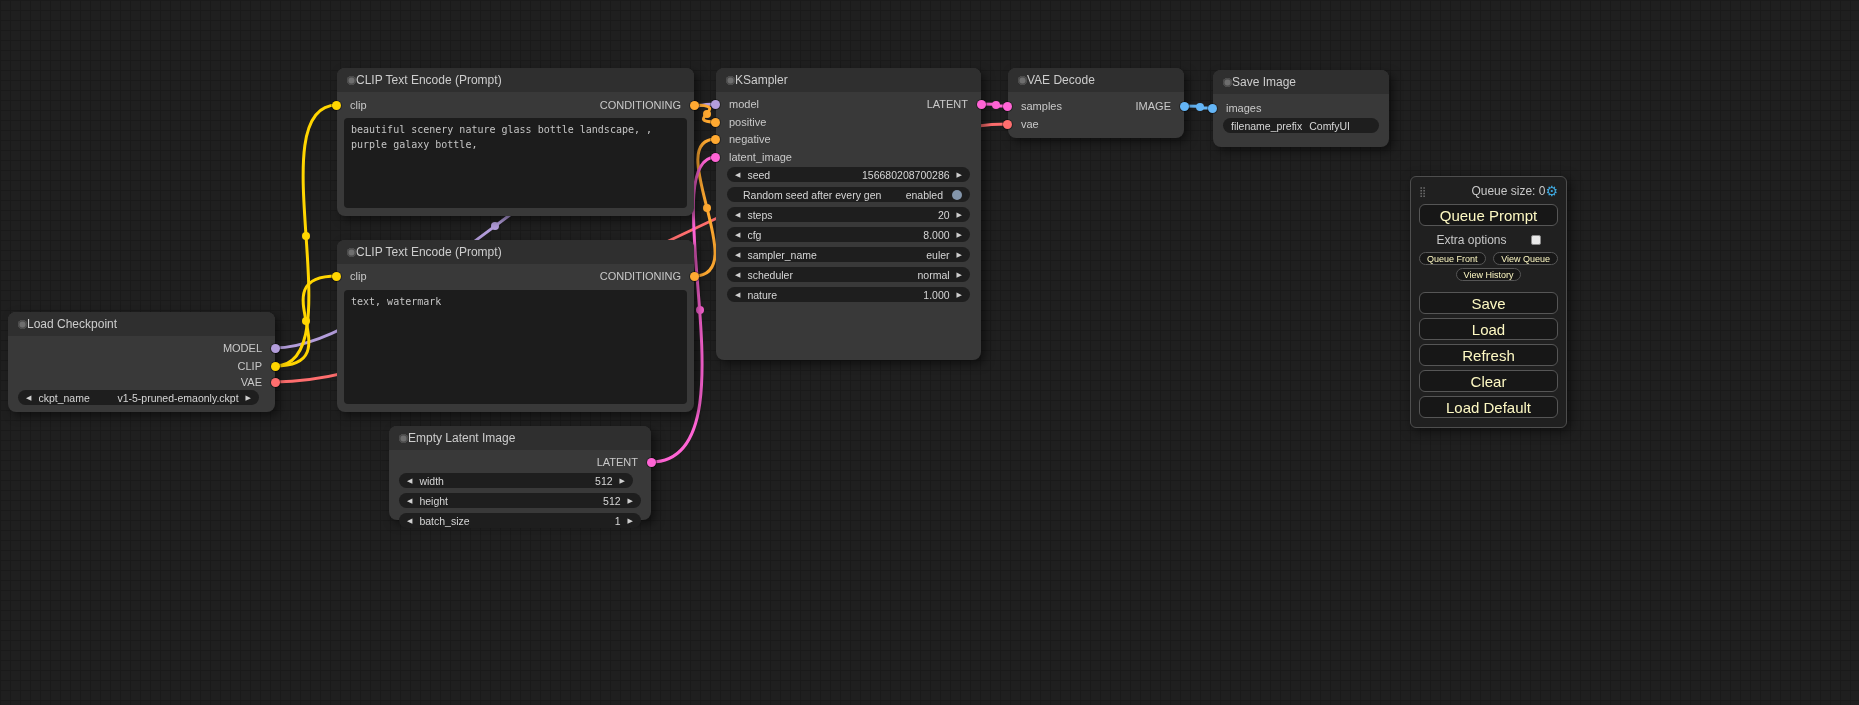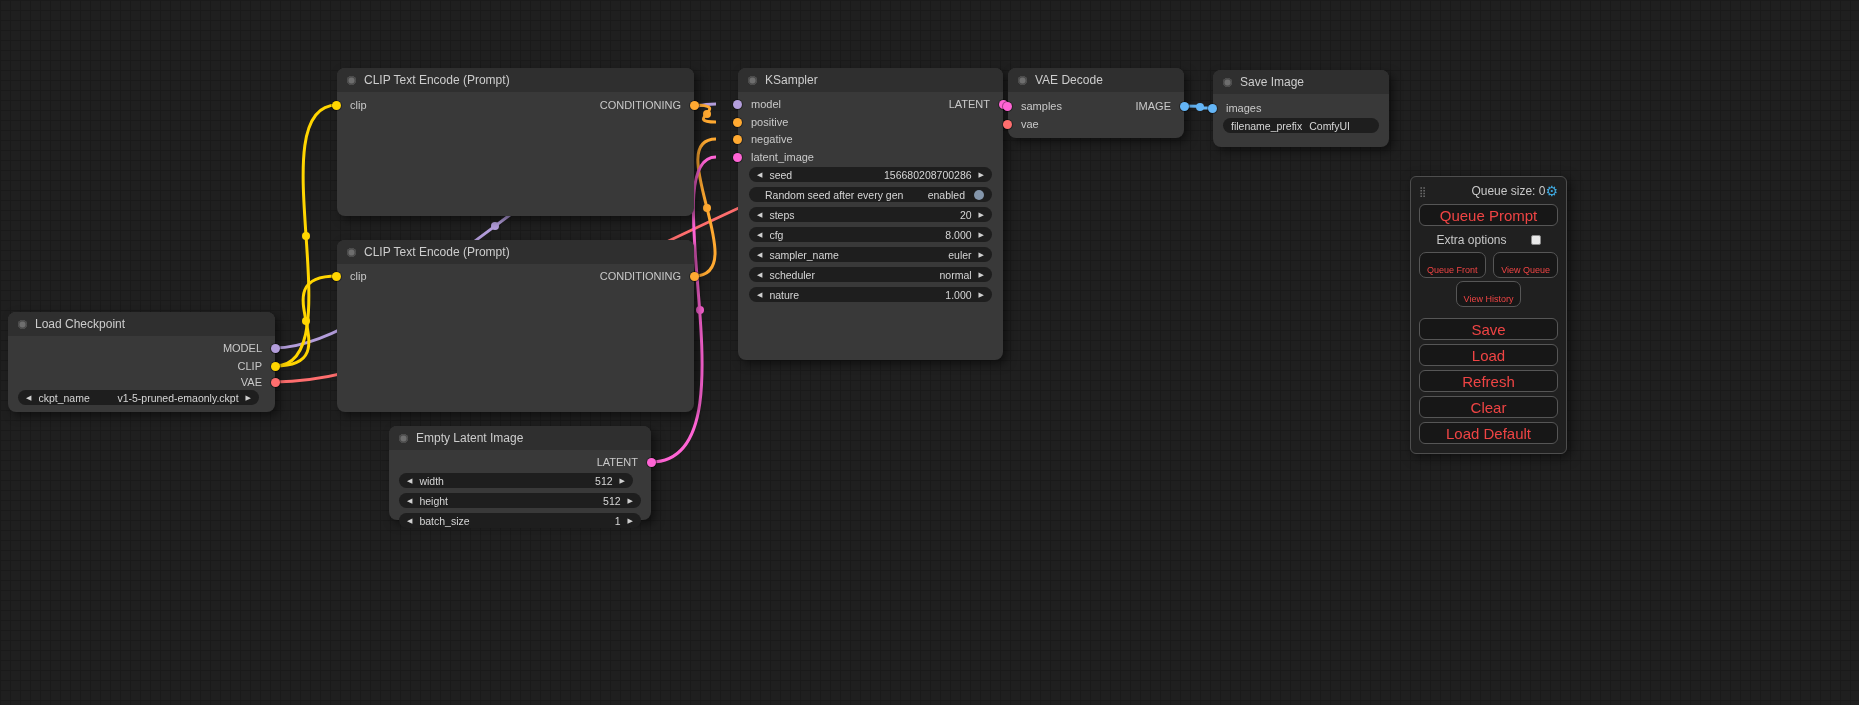--- a/index.html
+++ b/index.html
@@ -17,21 +17,21 @@
 
   .wires { position:absolute; inset:0; z-index:1; }
   .wires path { fill:none; stroke-width:3; }
 
   .node {
     position:absolute; z-index:2; background:#393939; border-radius:8px;
     box-shadow:4px 4px 10px rgba(0,0,0,.5); color:#c9c9c9;
   }
   .node-title {
     height:24px; background:#2f2f2f; border-radius:8px 8px 0 0;
-    display:flex; align-items:center; gap:8px; padding:0 10px;
+    display:flex; align-items:center; padding:0 10px;
     font-size:12px; color:#cdcdcd; cursor:move;
   }
   .collapse-dot {
     width:9px; height:9px; border-radius:50%; background:#6e6e6e;
     box-shadow:inset 0 0 0 1.5px #4a4a4a; flex:none;
   }
   .slot { position:absolute; height:16px; line-height:16px; font-size:11px; color:#c9c9c9; white-space:nowrap; }
   .slot.in  { left:13px; }
   .slot.out { right:13px; text-align:right; }
   .dot {
@@ -61,26 +61,26 @@
     position:absolute; left:1410px; top:176px; width:157px; z-index:4;
     background:#202020; border:1px solid #4e4e4e; border-radius:6px;
     padding:5px 8px 9px; box-shadow:3px 3px 12px rgba(0,0,0,.55); color:#cfcfcf;
   }
   .qp-header { display:flex; align-items:center; height:18px; margin-bottom:3px; }
   .drag-dots { color:#6f6f6f; font-size:10px; cursor:grab; flex:none; }
   .queue-size { flex:1; text-align:right; font-size:12px; color:#c8c8c8; }
   .gear-icon { color:#3fa9e0; font-size:14px; line-height:14px; cursor:pointer; flex:none; }
   .qp-btn {
     display:block; width:100%; background:#171717; border:1px solid #565656;
-    border-radius:6px; color:#ef4444; font-family:inherit; font-size:15px;
+    border-radius:6px; color:#fef9c3; font-family:inherit; font-size:15px;
     height:22px; line-height:19px; text-align:center; margin-top:4px; cursor:pointer; padding:0;
   }
   .qp-btn.small {
     display:inline-block; width:auto; height:13px; font-size:9px; line-height:10px;
-    border-radius:7px; padding:12px 7px; margin-top:0;
+    border-radius:7px; padding:0 7px; margin-top:0;
   }
   .extra-row { display:flex; align-items:center; justify-content:center; gap:24px; margin-top:7px; font-size:12px; color:#c8c8c8; }
   .checkbox { width:10px; height:10px; background:#e9e9e9; border:1px solid #8a8a8a; border-radius:2px; cursor:pointer; }
   .small-btn-row { display:flex; justify-content:space-between; margin-top:5px; }
   .small-btn-row.center { justify-content:center; margin-top:3px; }
   .gap-top { margin-top:11px; }
 </style>
 </head>
 <body>
 
@@ -136,31 +136,33 @@
 
   <div class="node" style="left:337px;top:68px;width:357px;height:148px">
     <div class="node-title">
       <span class="collapse-dot"></span>
       <span>CLIP Text Encode (Prompt)</span>
     </div>
     <div class="slot in" style="top:29px">clip</div>
     <div class="slot out" style="top:29px">CONDITIONING</div>
     <span class="dot c-clip" style="left:-5px;top:32.5px"></span>
     <span class="dot c-cond" style="right:-5px;top:32.5px"></span>
+    <div class="node-text" style="left:7px;right:7px;top:50px;bottom:8px">beautiful scenery nature glass bottle landscape, , purple galaxy bottle,</div>
   </div>
 
   <div class="node" style="left:337px;top:240px;width:357px;height:172px">
     <div class="node-title">
       <span class="collapse-dot"></span>
       <span>CLIP Text Encode (Prompt)</span>
     </div>
     <div class="slot in" style="top:28px">clip</div>
     <div class="slot out" style="top:28px">CONDITIONING</div>
     <span class="dot c-clip" style="left:-5px;top:31.5px"></span>
     <span class="dot c-cond" style="right:-5px;top:31.5px"></span>
+    <div class="node-text" style="left:7px;right:7px;top:50px;bottom:8px">text, watermark</div>
   </div>
 
   <div class="node" style="left:389px;top:426px;width:262px;height:94px">
     <div class="node-title">
       <span class="collapse-dot"></span>
       <span>Empty Latent Image</span>
     </div>
     <div class="slot out" style="top:28px">LATENT</div>
     <span class="dot c-latent" style="right:-5px;top:31.5px"></span>
     <div class="widget" style="left:10px;right:18px;top:47px">
@@ -176,21 +178,21 @@
       <span class="arrow">▶</span>
     </div>
     <div class="widget" style="left:10px;right:10px;top:87px">
       <span class="arrow">◀</span>
       <span class="wlabel">batch_size</span>
       <span class="wvalue">1</span>
       <span class="arrow">▶</span>
     </div>
   </div>
 
-  <div class="node" style="left:738px;top:68px;width:265px;height:292px">
+  <div class="node" style="left:716px;top:68px;width:265px;height:292px">
     <div class="node-title">
       <span class="collapse-dot"></span>
       <span>KSampler</span>
     </div>
     <div class="slot in" style="top:28px">model</div>
     <div class="slot in" style="top:46px">positive</div>
     <div class="slot in" style="top:63px">negative</div>
     <div class="slot in" style="top:81px">latent_image</div>
     <div class="slot out" style="top:28px">LATENT</div>
     <span class="dot c-model" style="left:-5px;top:31.5px"></span>

